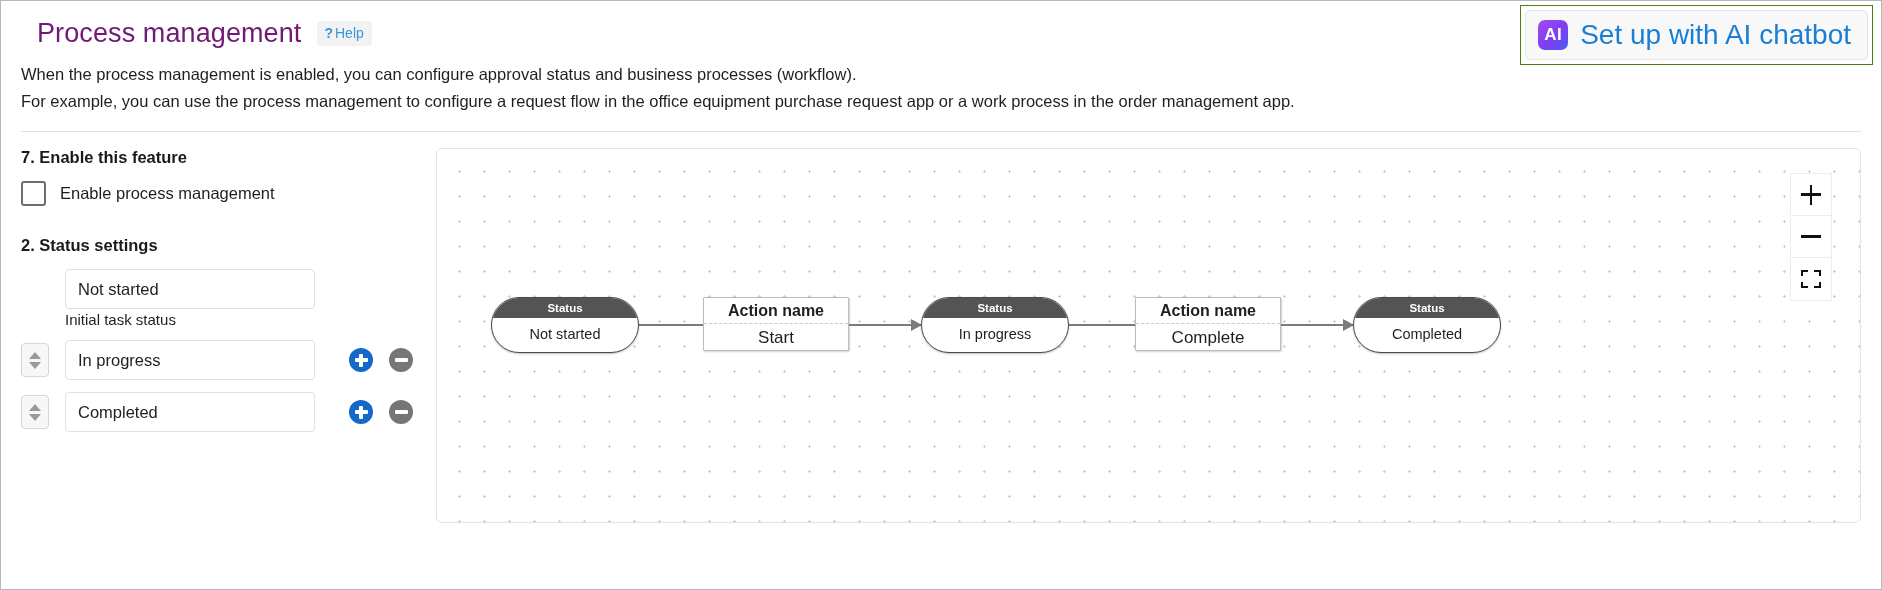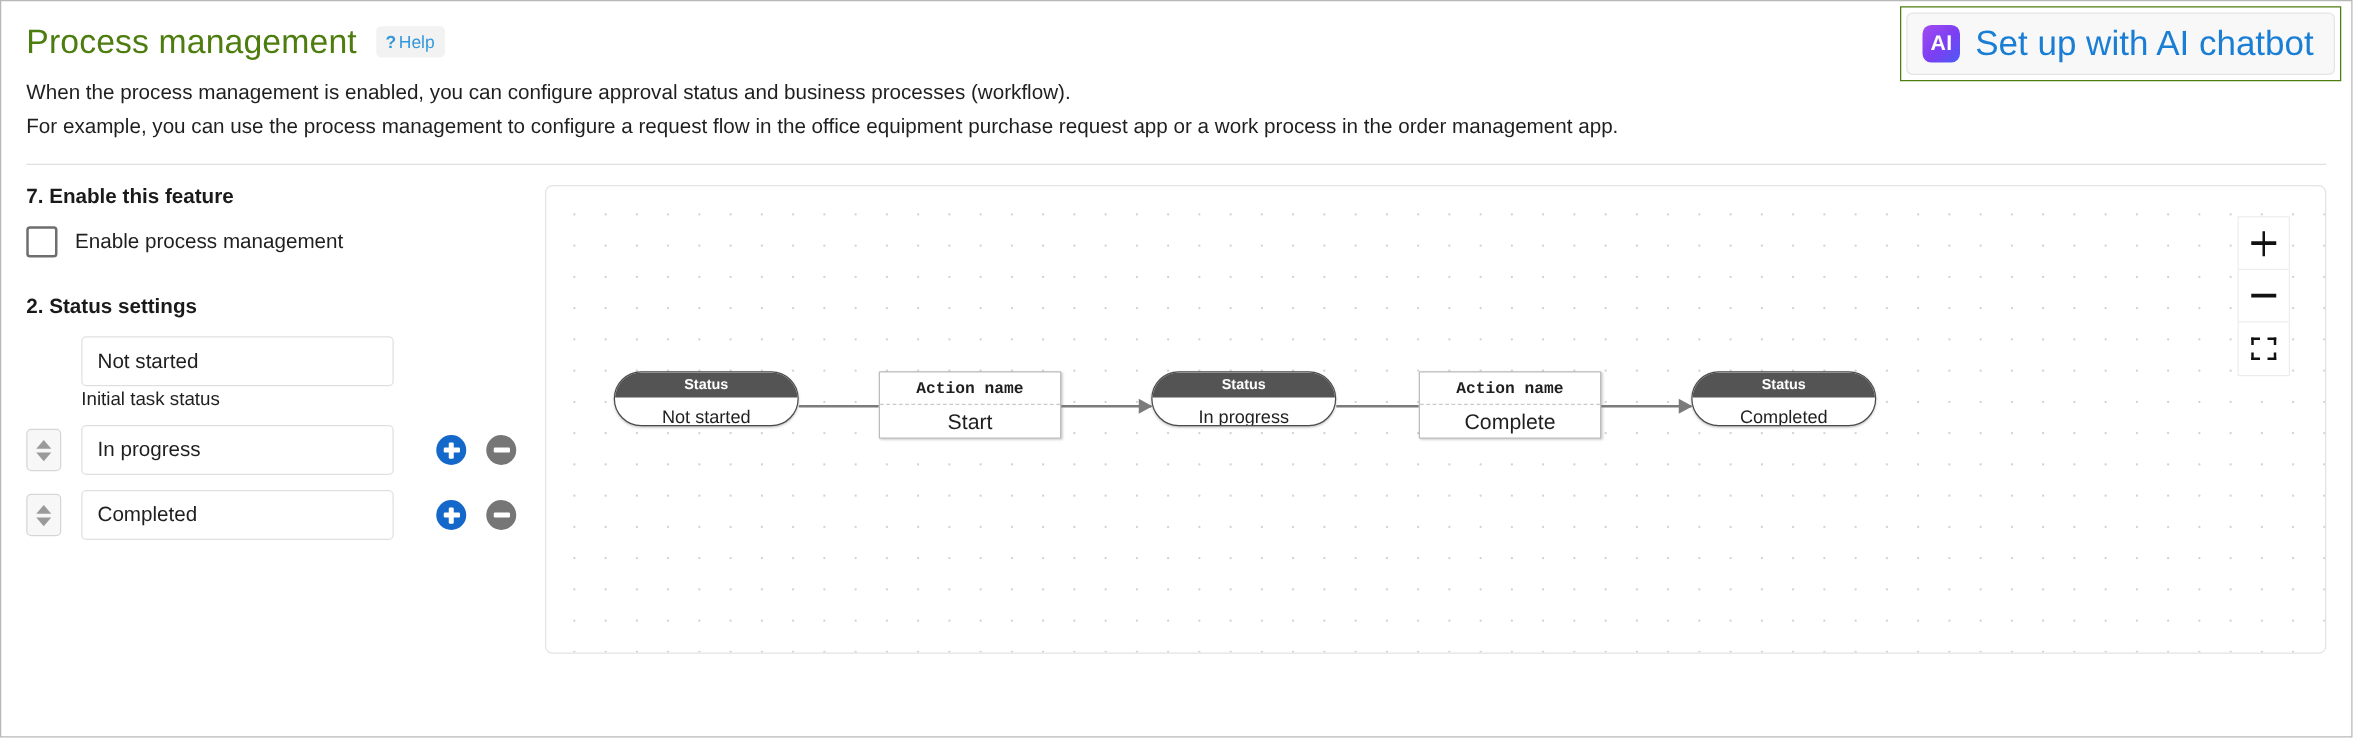--- a/index.html
+++ b/index.html
@@ -24,23 +24,24 @@
   }
   .title-row {
     display: flex;
     align-items: center;
     gap: 16px;
     height: 44px;
   }
   .page-title {
     font-size: 27px;
     font-weight: 400;
-    color: #4d7c0f;
+    color: #701a75;
     letter-spacing: .1px;
     white-space: nowrap;
+    margin-left: 16px;
   }
   .help-chip {
     display: inline-flex;
     align-items: center;
     gap: 2px;
     background: #f2f2f2;
     border-radius: 4px;
     padding: 4px 8px 5px 7px;
     font-size: 14px;
     color: #3498db;
@@ -258,21 +259,21 @@
   
   .flow { position: absolute; left: 0; top: 0; right: 0; bottom: 0; }
   .node {
     position: absolute;
     top: 148px;
     background: #fff;
     overflow: hidden;
   }
   .node-status {
     width: 148px;
-    height: 44px;
+    height: 56px;
     border: 1.6px solid #4a4a4a;
     border-radius: 28px;
     box-shadow: 0 1px 2px rgba(0,0,0,.25);
   }
   .node-status .n-head {
     background: #545454;
     color: #fff;
     font-size: 11.5px;
     font-weight: 700;
     text-align: center;
@@ -286,28 +287,27 @@
     line-height: 33px;
   }
   .node-action {
     width: 146px;
     height: 54px;
     border: 1px solid #bcbcbc;
     border-radius: 1px;
     box-shadow: 1px 1px 2px rgba(0,0,0,.18);
   }
   .node-action .n-head {
-    font-size: 13px;
+    font-size: 16px;
     font-weight: 700;
     color: #1f1f1f;
     text-align: center;
     line-height: 26px;
     height: 26px;
     border-bottom: 1px dashed #c9c9c9;
-    font-family: Liberation Mono, monospace;
   }
   .node-action .n-body {
     font-size: 17px;
     color: #1f1f1f;
     text-align: center;
     line-height: 27px;
   }
   .edge {
     position: absolute;
     top: 175px;

